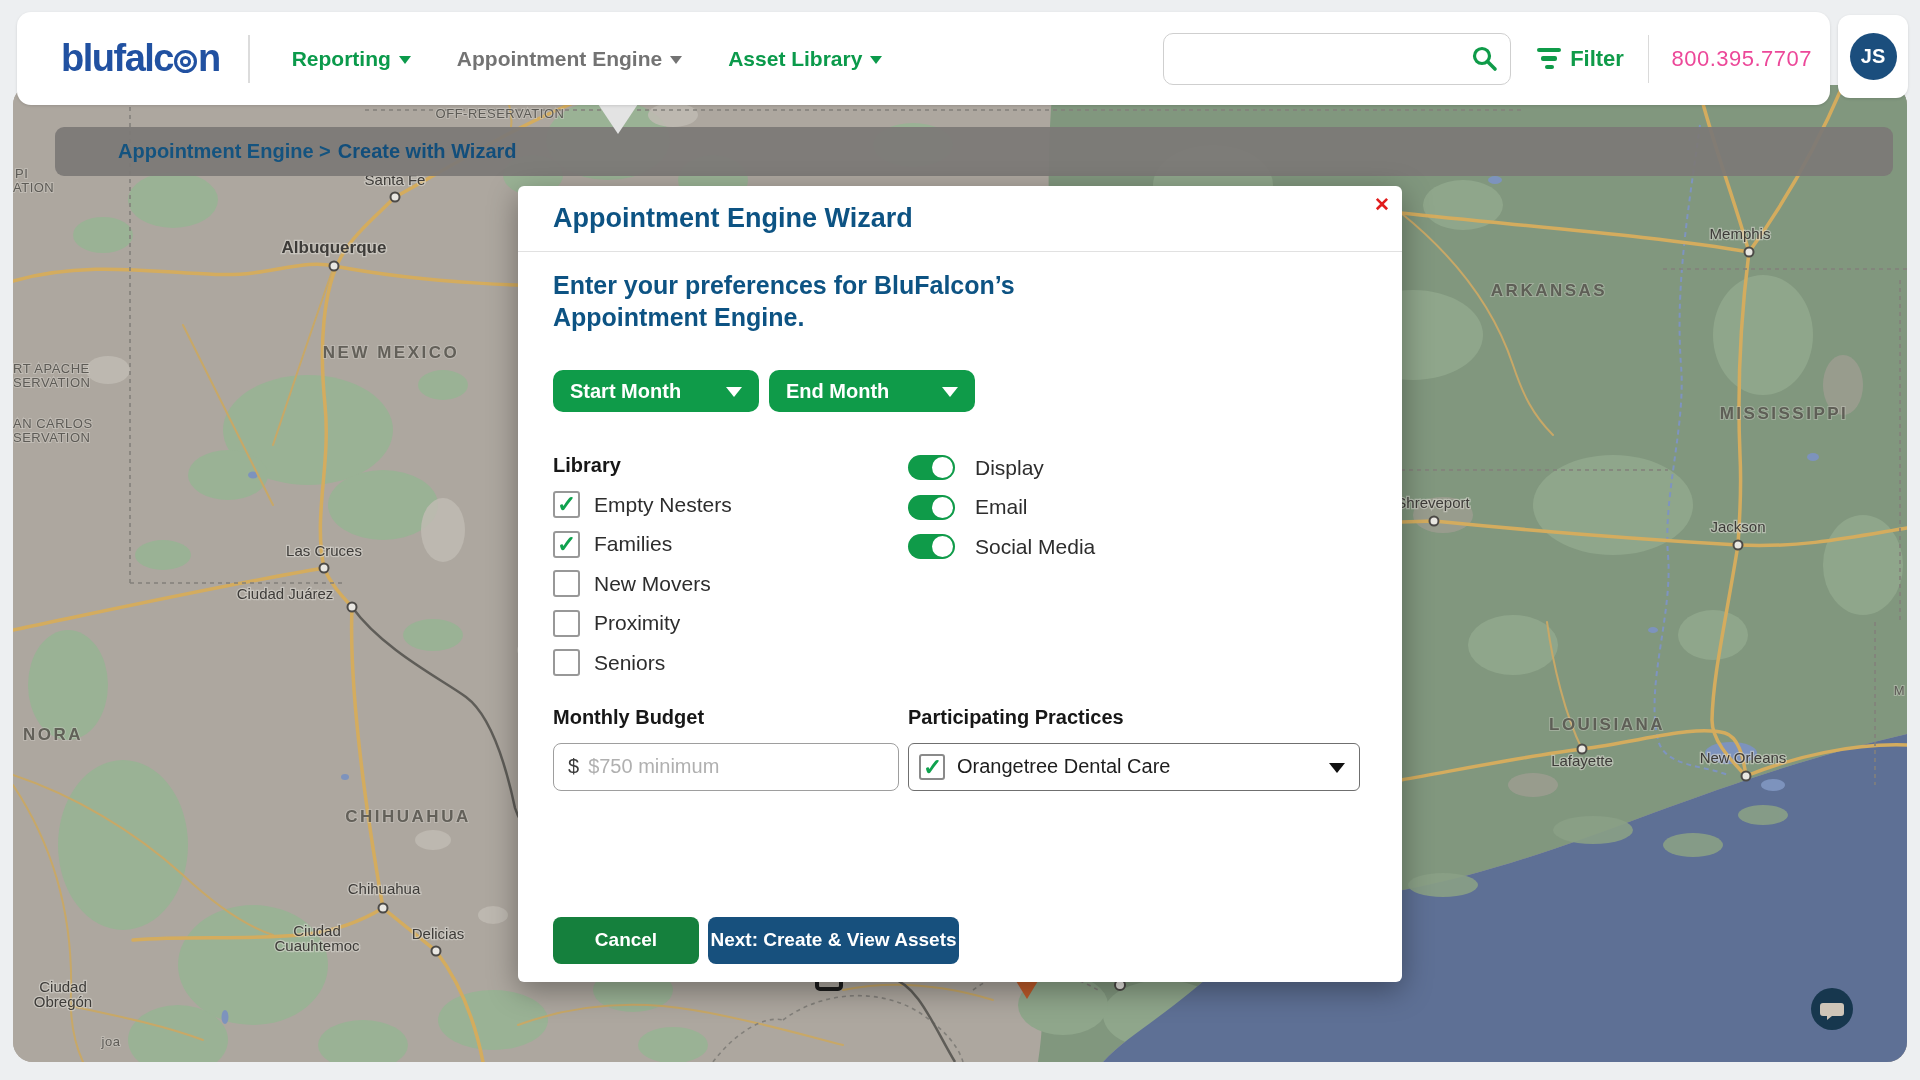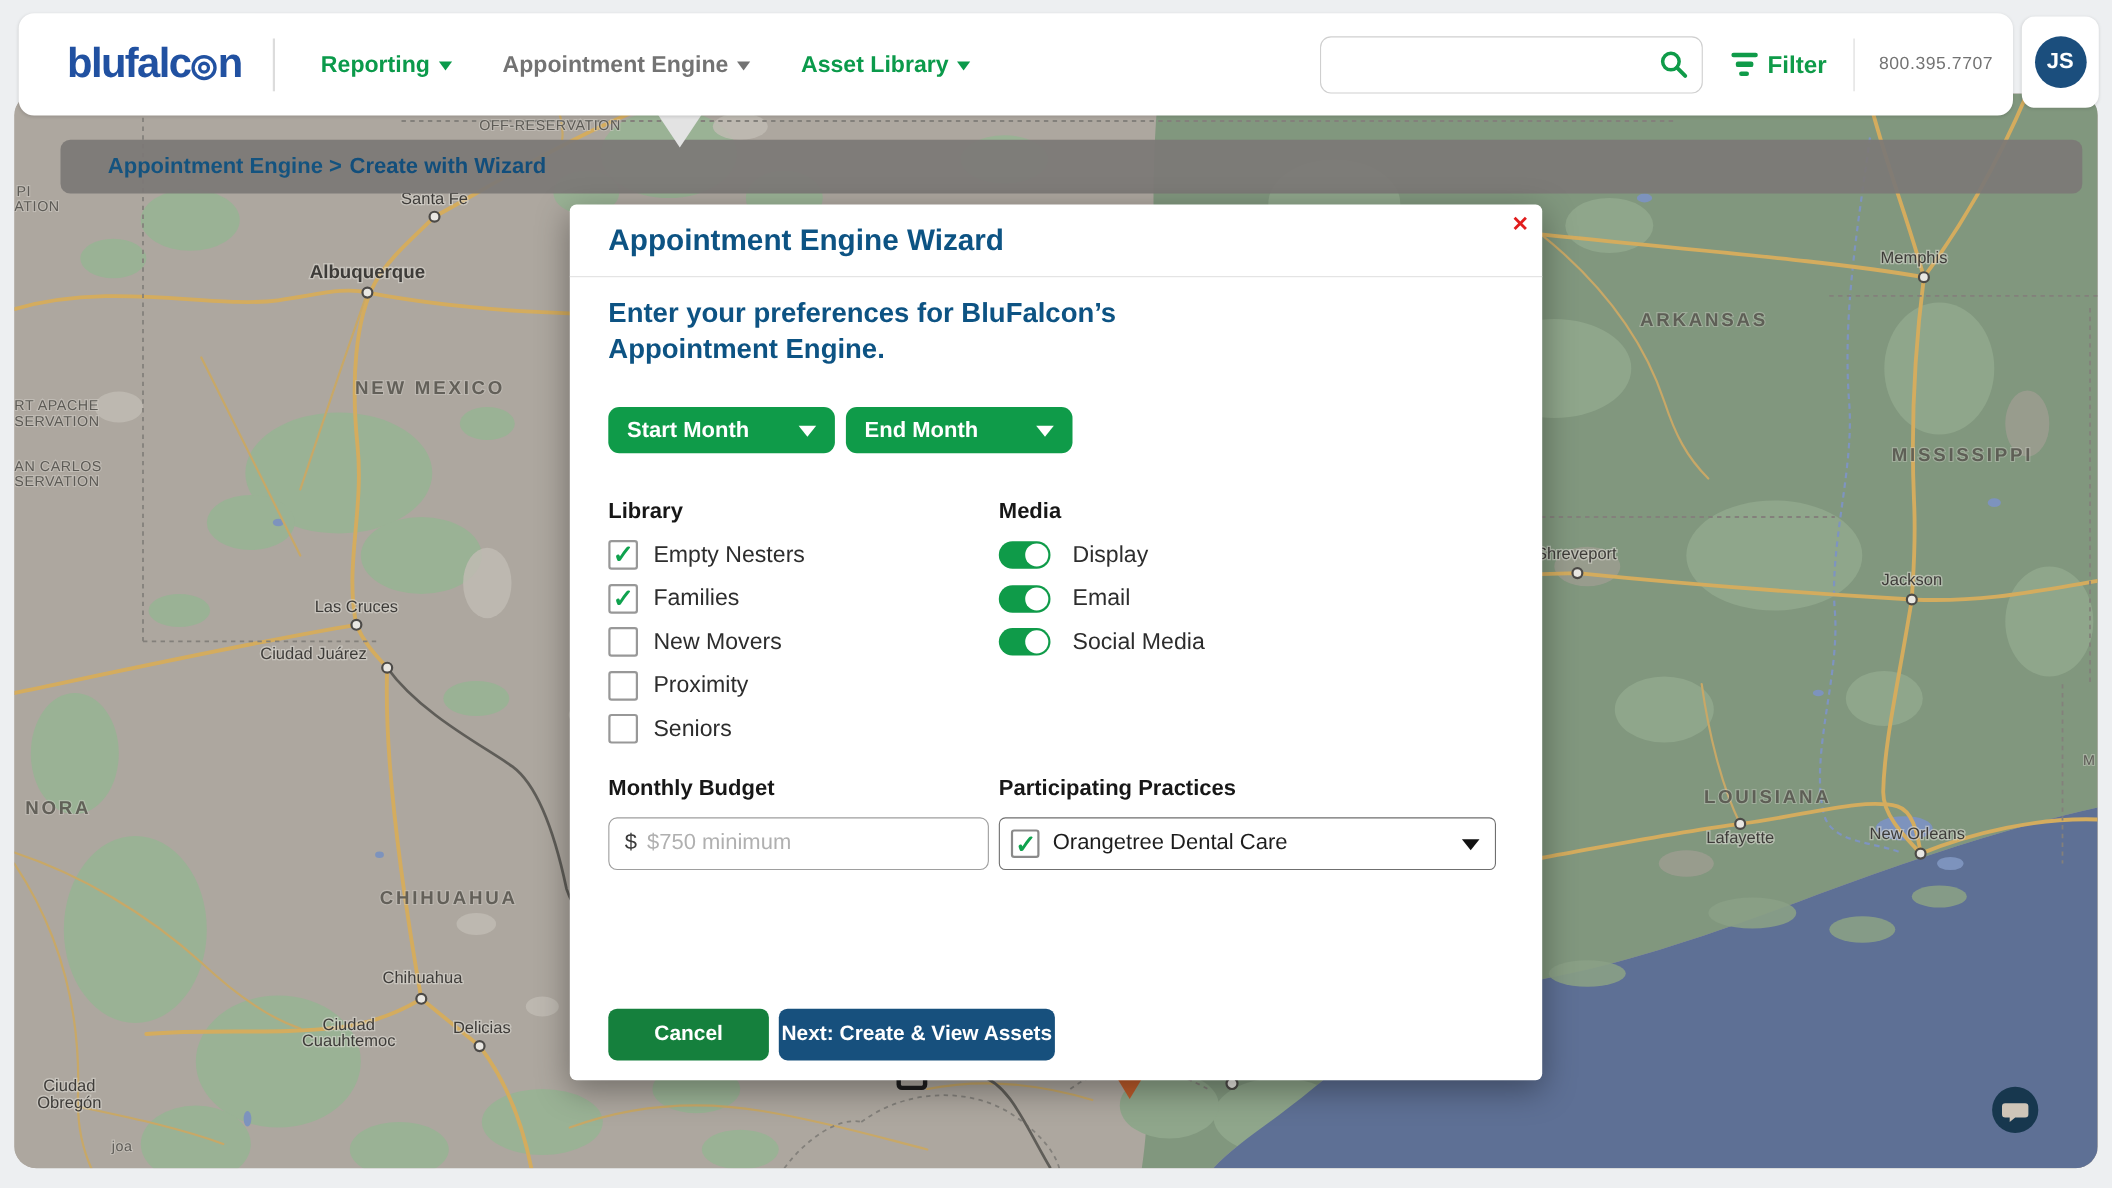--- a/index.html
+++ b/index.html
@@ -16,21 +16,21 @@
   .lbl-city.big { font-size:17px; font-weight:bold; }
   .lbl-state { font-size:17px; font-weight:bold; fill:#5b5952; letter-spacing:2.5px; opacity:.9;
     paint-order:stroke; stroke:rgba(215,213,207,.4); stroke-width:2px; }
   .lbl-frag { font-size:13px; fill:#5d5b56; letter-spacing:.5px;
     paint-order:stroke; stroke:rgba(215,213,207,.45); stroke-width:2px; }
   .city-dot { fill:#e9e7e2; stroke:#4c4a47; stroke-width:2; }
 
   
   .breadcrumb { position:absolute; left:42px; top:42px; width:calc(100% - 56px); height:49px;
     background:rgba(124,121,118,.93); border-radius:9px; display:flex; align-items:center;
-    padding-left:43px; z-index:3; }
+    padding-left:63px; z-index:3; }
   .breadcrumb .crumb1 { color:#14537f; font-size:20px; font-weight:700; margin-right:7px; }
   .breadcrumb .crumb2 { color:#124e7b; font-size:20px; font-weight:800; }
 
   
   .chat-fab { position:absolute; right:53px; bottom:31px; width:44px; height:44px; z-index:4;
     cursor:pointer; }
 
   
   header { position:absolute; left:17px; top:12px; width:1813px; height:93px; background:#fff;
     border-radius:14px; display:flex; align-items:center; z-index:10;
@@ -53,21 +53,21 @@
   .search-box input { flex:1; border:0; outline:0; height:100%; font-size:19px; padding:0 8px 0 14px;
     border-radius:10px; background:transparent; }
   .mag { margin-right:12px; flex:0 0 auto; }
   .filter-group { display:flex; align-items:center; gap:9px; margin-left:26px; cursor:pointer; }
   .filter-label { color:#0f9b49; font-size:22px; font-weight:800; }
   .filter-bars { display:flex; flex-direction:column; gap:4px; align-items:center; }
   .filter-bars i { display:block; height:4.5px; border-radius:2px; background:#0f9b49; }
   .filter-bars i:nth-child(1){width:24px;} .filter-bars i:nth-child(2){width:16px;}
   .filter-bars i:nth-child(3){width:9px;}
   .vline { width:1.5px; height:48px; background:#dadada; margin-left:24px; }
-  .phone { color:#737373; font-size:16px; margin:0 18px 0 22px; letter-spacing:.5px; }
+  .phone { color:#ec4899; font-size:22px; margin:0 18px 0 22px; letter-spacing:.5px; }
 
   .avatar-card { position:absolute; left:1838px; top:15px; width:70px; height:83px; background:#fff;
     border-radius:12px; display:flex; align-items:center; justify-content:center; z-index:10;
     box-shadow:0 1px 3px rgba(0,0,0,.12); cursor:pointer; }
   .avatar-circle { width:47px; height:47px; border-radius:50%; background:#1b4e7d; color:#fff;
     font-weight:bold; font-size:20px; display:flex; align-items:center; justify-content:center; }
 
   
   .menu-caret { position:absolute; left:592px; top:95px; width:0; height:0; z-index:6;
     border-left:26px solid transparent; border-right:26px solid transparent;
@@ -407,21 +407,20 @@
                 <span class="checkbox"></span>
                 <span class="opt-label">Proximity</span>
               </div>
               <div class="check-row">
                 <span class="checkbox"></span>
                 <span class="opt-label">Seniors</span>
               </div>
             </div>
         </div>
         <div>
-          <div class="sec-head">Media</div>
           <div id="media-rows">
               <div class="toggle-row">
                 <span class="toggle">
                   <span class="knob"></span>
                 </span>
                 <span class="opt-label">Display</span>
               </div>
               <div class="toggle-row">
                 <span class="toggle">
                   <span class="knob"></span>

